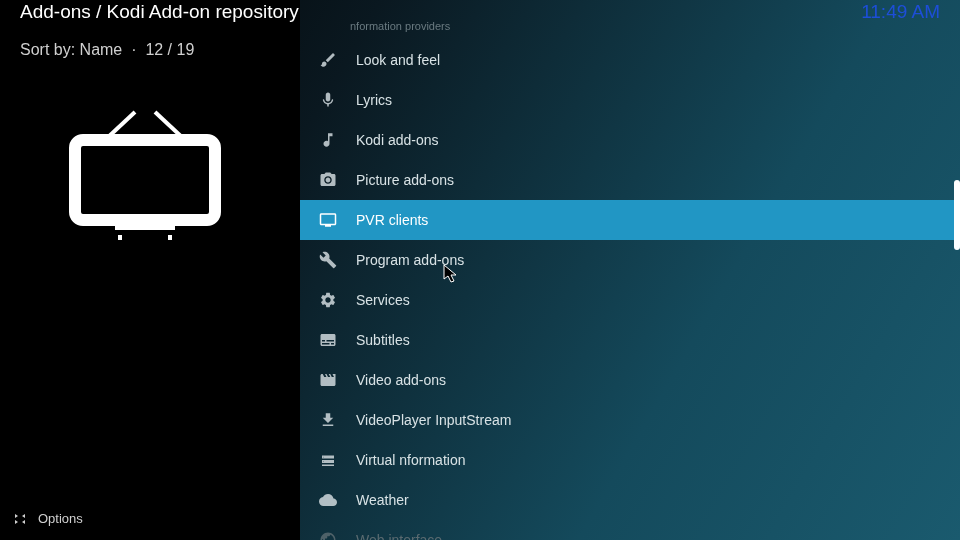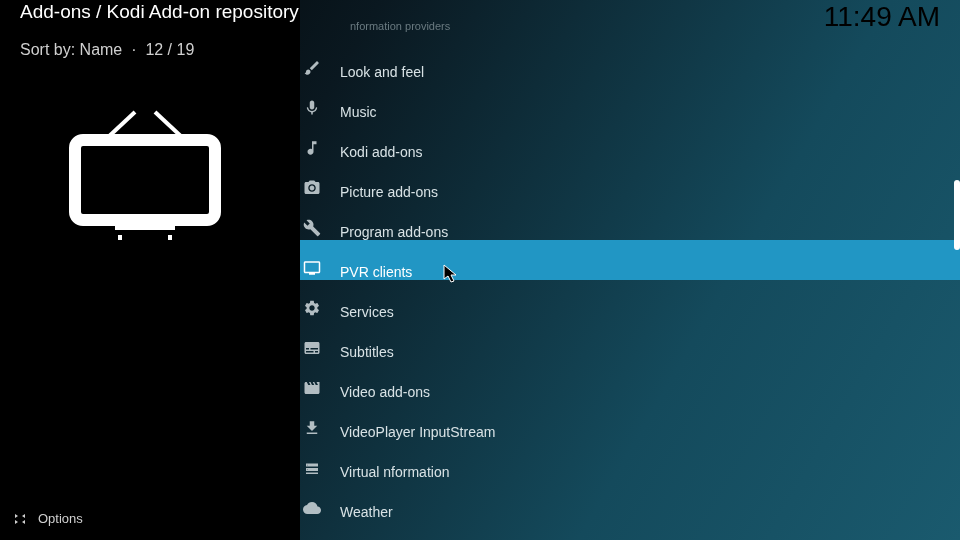--- a/index.html
+++ b/index.html
@@ -40,22 +40,22 @@
       margin-top: 18px;
     }
     .header-faded {
       position: absolute;
       left: 350px;
       top: 20px;
       font-size: 11px;
       color: #6a7a80;
     }
     .clock {
-      font-size: 28px;
-      color: #000000;
+      font-size: 19px;
+      color: #1d4ed8;
       font-weight: 300;
     }
     .sidebar {
       position: absolute;
       left: 0;
       top: 0;
       width: 300px;
       height: 100%;
       background: #000000;
     }
@@ -69,22 +69,23 @@
     .list-area {
       position: absolute;
       left: 300px;
       top: 0;
       right: 0;
       height: 100%;
       padding-top: 40px;
     }
     .list-item {
       display: flex;
-      align-items: flex-end;
+      align-items: center;
       height: 40px;
+      padding-left: 16px;
       color: #d8e2e5;
       font-size: 14px;
       cursor: pointer;
     }
     .list-item.selected {
       background: #2196c4;
       color: #ffffff;
     }
     .list-item.faded {
       color: #5a6a70;
@@ -170,53 +171,53 @@
         </svg>
       </span>
       <span class="item-label">Look and feel</span>
     </div>
     <div class="list-item">
       <span class="item-icon">
         <svg width="18" height="18" viewBox="0 0 24 24" fill="#cfd8dc">
           <path d="M12 14c1.66 0 3-1.34 3-3V5c0-1.66-1.34-3-3-3S9 3.34 9 5v6c0 1.66 1.34 3 3 3zm5.91-3c-.49 0-.9.36-.98.85C16.52 14.2 14.47 16 12 16s-4.52-1.8-4.93-4.15c-.08-.49-.49-.85-.98-.85-.61 0-1.09.54-1 1.14.49 3 2.89 5.35 5.91 5.78V20c0 .55.45 1 1 1s1-.45 1-1v-2.08c3.02-.43 5.42-2.78 5.91-5.78.1-.6-.39-1.14-1-1.14z"></path>
         </svg>
       </span>
-      <span class="item-label">Music</span>
+      <span class="item-label">Lyrics</span>
     </div>
     <div class="list-item">
       <span class="item-icon">
         <svg width="18" height="18" viewBox="0 0 24 24" fill="#cfd8dc">
           <path d="M12 3v10.55c-.59-.34-1.27-.55-2-.55-2.21 0-4 1.79-4 4s1.79 4 4 4 4-1.79 4-4V7h4V3h-6z"></path>
         </svg>
       </span>
       <span class="item-label">Kodi add-ons</span>
     </div>
     <div class="list-item">
       <span class="item-icon">
         <svg width="18" height="18" viewBox="0 0 24 24" fill="#cfd8dc">
           <path d="M12 15.2c1.77 0 3.2-1.43 3.2-3.2s-1.43-3.2-3.2-3.2-3.2 1.43-3.2 3.2 1.43 3.2 3.2 3.2zM9 2L7.17 4H4c-1.1 0-2 .9-2 2v12c0 1.1.9 2 2 2h16c1.1 0 2-.9 2-2V6c0-1.1-.9-2-2-2h-3.17L15 2H9zm3 15c-2.76 0-5-2.24-5-5s2.24-5 5-5 5 2.24 5 5-2.24 5-5 5z"></path>
         </svg>
       </span>
       <span class="item-label">Picture add-ons</span>
-    </div>
-    <div class="list-item">
-      <span class="item-icon">
-        <svg width="18" height="18" viewBox="0 0 24 24" fill="#cfd8dc">
-          <path d="M22.7 19l-9.1-9.1c.9-2.3.4-5-1.5-6.9-2-2-5-2.4-7.4-1.3L9 6 6 9 1.6 4.7C.4 7.1.9 10.1 2.9 12.1c1.9 1.9 4.6 2.4 6.9 1.5l9.1 9.1c.4.4 1 .4 1.4 0l2.3-2.3c.5-.4.5-1.1.1-1.4z"></path>
-        </svg>
-      </span>
-      <span class="item-label">Program add-ons</span>
     </div>
     <div class="list-item selected">
       <span class="item-icon">
         <svg width="18" height="18" viewBox="0 0 24 24" fill="#ffffff">
           <path d="M21 3H3c-1.1 0-2 .9-2 2v12c0 1.1.9 2 2 2h5v2h8v-2h5c1.1 0 2-.9 2-2V5c0-1.1-.9-2-2-2zm0 14H3V5h18v12z"></path>
         </svg>
       </span>
       <span class="item-label">PVR clients</span>
+    </div>
+    <div class="list-item">
+      <span class="item-icon">
+        <svg width="18" height="18" viewBox="0 0 24 24" fill="#cfd8dc">
+          <path d="M22.7 19l-9.1-9.1c.9-2.3.4-5-1.5-6.9-2-2-5-2.4-7.4-1.3L9 6 6 9 1.6 4.7C.4 7.1.9 10.1 2.9 12.1c1.9 1.9 4.6 2.4 6.9 1.5l9.1 9.1c.4.4 1 .4 1.4 0l2.3-2.3c.5-.4.5-1.1.1-1.4z"></path>
+        </svg>
+      </span>
+      <span class="item-label">Program add-ons</span>
     </div>
     <div class="list-item">
       <span class="item-icon">
         <svg width="18" height="18" viewBox="0 0 24 24" fill="#cfd8dc">
           <path d="M19.14 12.94c.04-.3.06-.61.06-.94 0-.32-.02-.64-.07-.94l2.03-1.58c.18-.14.23-.41.12-.61l-1.92-3.32c-.12-.22-.37-.29-.59-.22l-2.39.96c-.5-.38-1.03-.7-1.62-.94l-.36-2.54c-.04-.24-.24-.41-.48-.41h-3.84c-.24 0-.43.17-.47.41l-.36 2.54c-.59.24-1.13.57-1.62.94l-2.39-.96c-.22-.08-.47 0-.59.22L2.74 8.87c-.12.21-.08.47.12.61l2.03 1.58c-.05.3-.09.63-.09.94s.02.64.07.94l-2.03 1.58c-.18.14-.23.41-.12.61l1.92 3.32c.12.22.37.29.59.22l2.39-.96c.5.38 1.03.7 1.62.94l.36 2.54c.05.24.24.41.48.41h3.84c.24 0 .44-.17.47-.41l.36-2.54c.59-.24 1.13-.56 1.62-.94l2.39.96c.22.08.47 0 .59-.22l1.92-3.32c.12-.22.07-.47-.12-.61l-2.01-1.58zM12 15.6c-1.98 0-3.6-1.62-3.6-3.6s1.62-3.6 3.6-3.6 3.6 1.62 3.6 3.6-1.62 3.6-3.6 3.6z"></path>
         </svg>
       </span>
       <span class="item-label">Services</span>
     </div>
     <div class="list-item">

